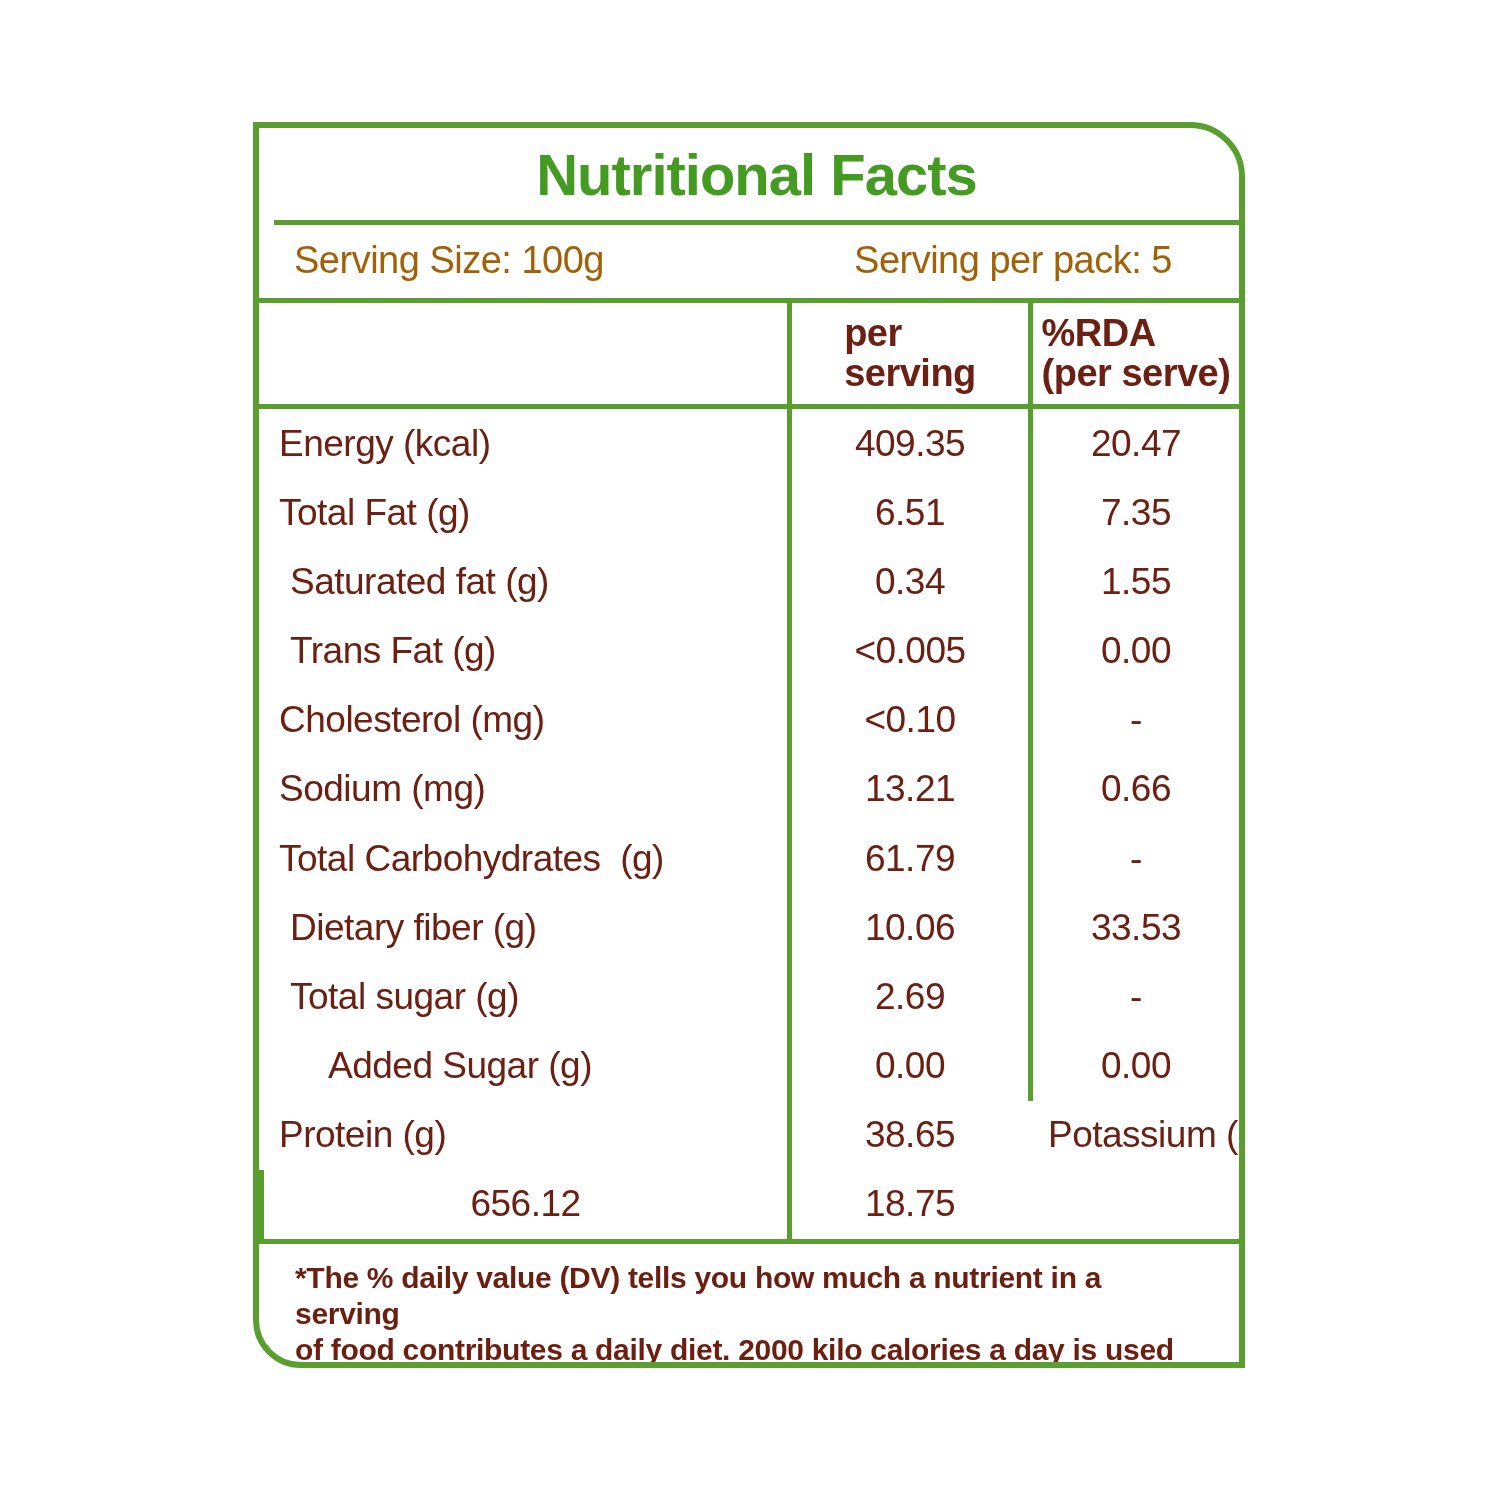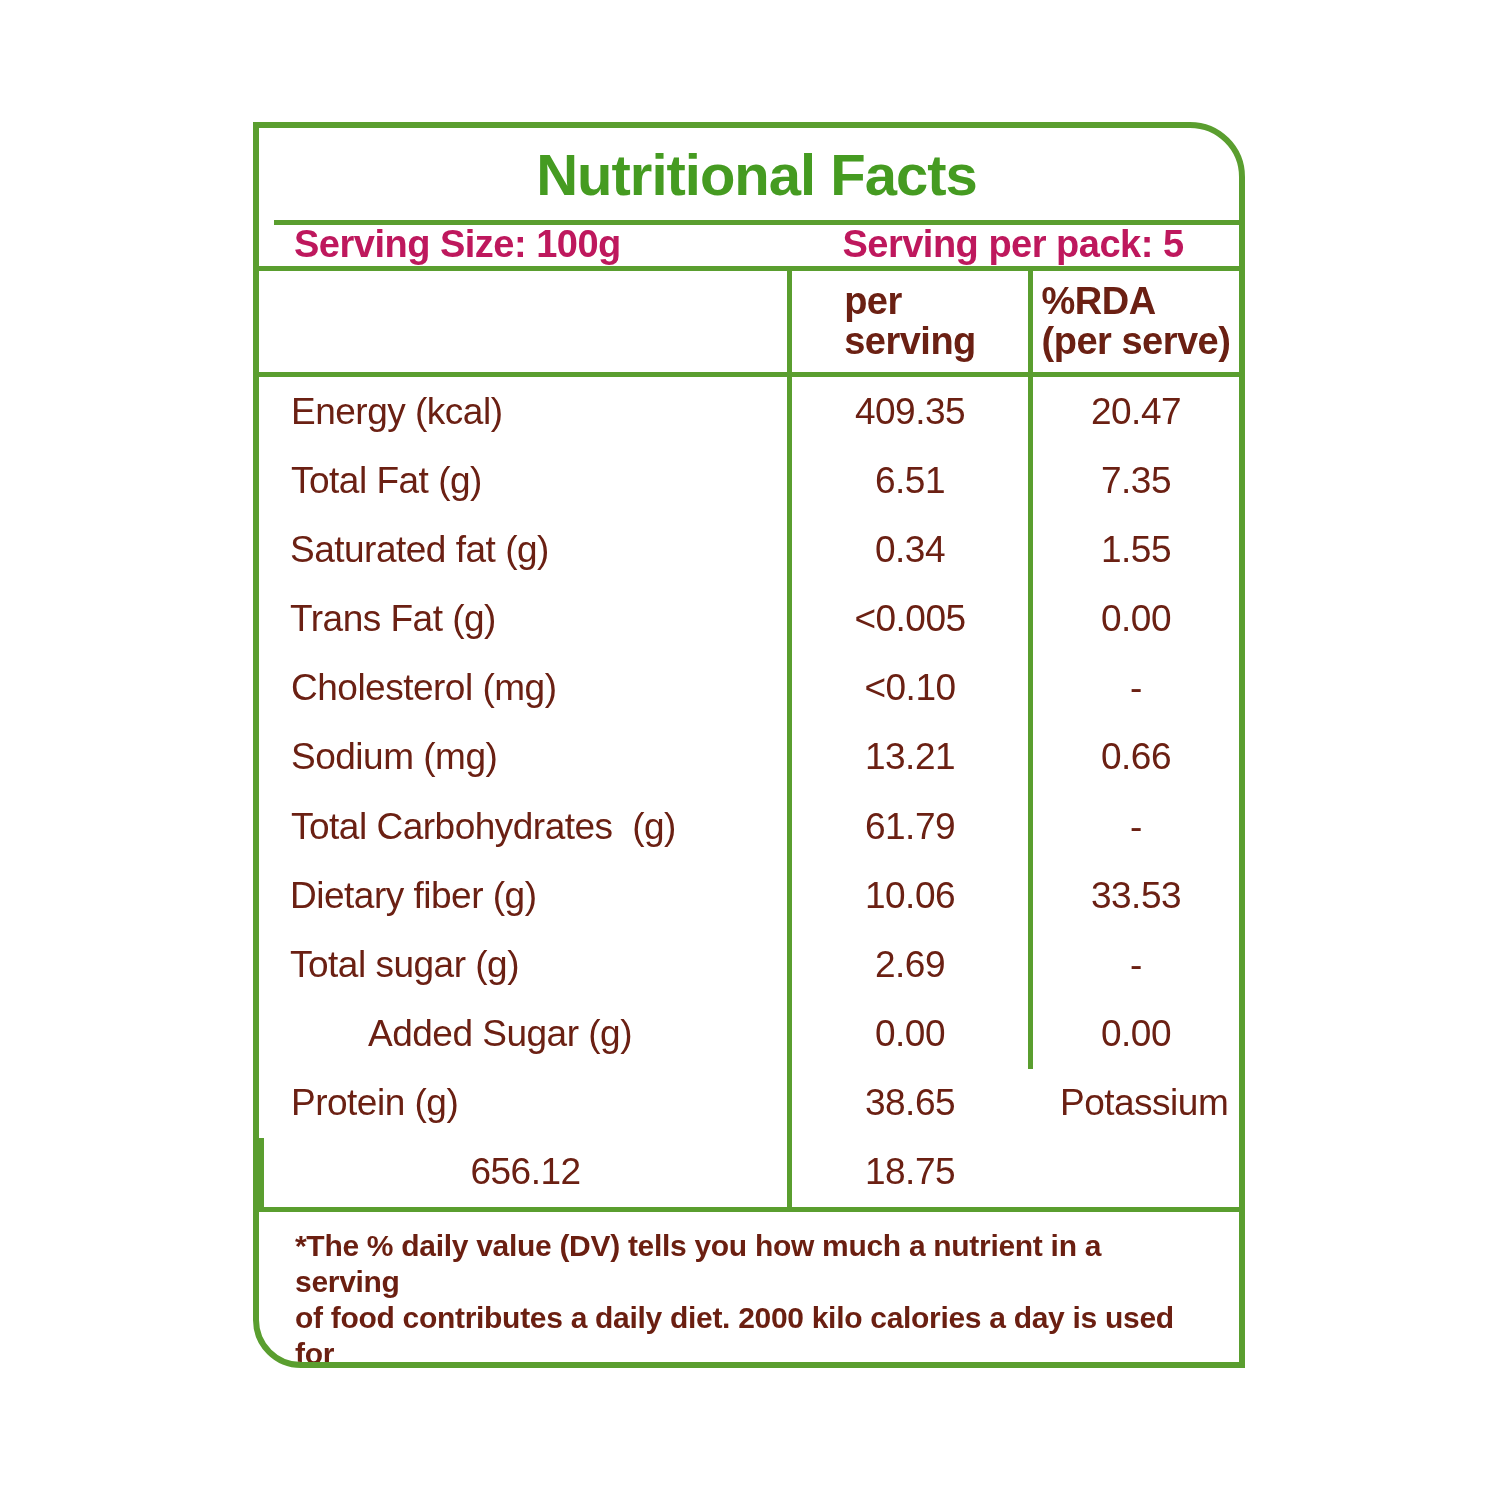--- a/index.html
+++ b/index.html
@@ -34,25 +34,25 @@
   .title-band h1 {
     margin: 0;
     font-size: 58px;
     font-weight: 700;
     letter-spacing: -1px;
     color: #459b21;
   }
   .serving-band {
     box-sizing: border-box;
     position: relative;
-    height: 46px;
+    height: 78px;
     border-bottom: 5px solid #5a9e2f;
-    color: #be185d;
+    color: #a16207;
     font-size: 38px;
-    font-weight: 700;
+    font-weight: 400;
     letter-spacing: -0.5px;
   }
   .serving-size {
     position: absolute;
     left: 35px;
     top: 50%;
     transform: translateY(-54%);
     white-space: pre;
   }
   .serving-pack {
@@ -91,23 +91,23 @@
     border-left: 5px solid #5a9e2f;
     justify-content: center;
     text-align: left;
   }
   .head-cell {
     font-weight: 700;
     line-height: 1.05;
     font-size: 38px;
   }
   .lbl { white-space: pre; }
-  .indent0 { padding-left: 32px; }
+  .indent0 { padding-left: 20px; }
   .indent1 { padding-left: 31px; }
-  .indent2 { padding-left: 109px; }
+  .indent2 { padding-left: 69px; }
   .footnote {
     box-sizing: border-box;
     padding: 16px 40px 0 36px;
     color: #6b1f11;
     font-size: 30px;
     font-weight: 700;
     line-height: 1.2;
     letter-spacing: -0.3px;
   }
   .footnote div { white-space: pre-wrap; }

